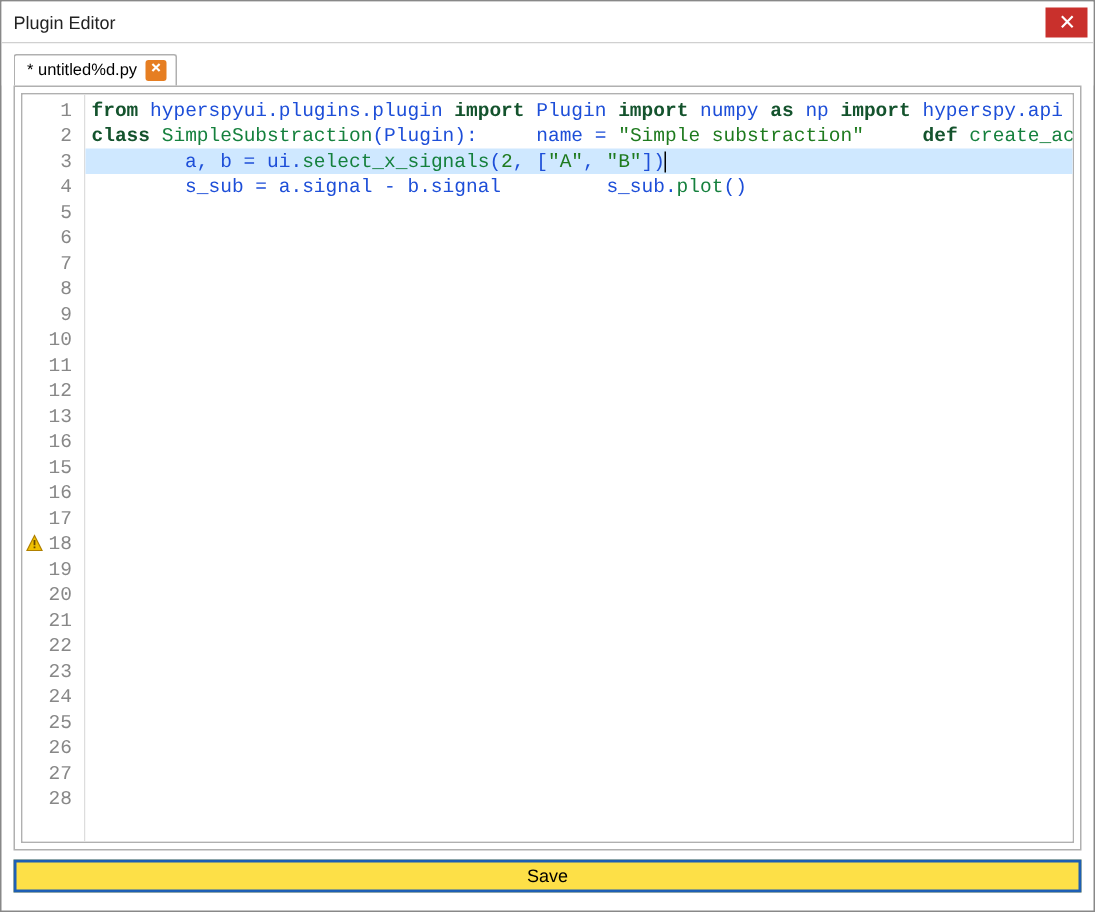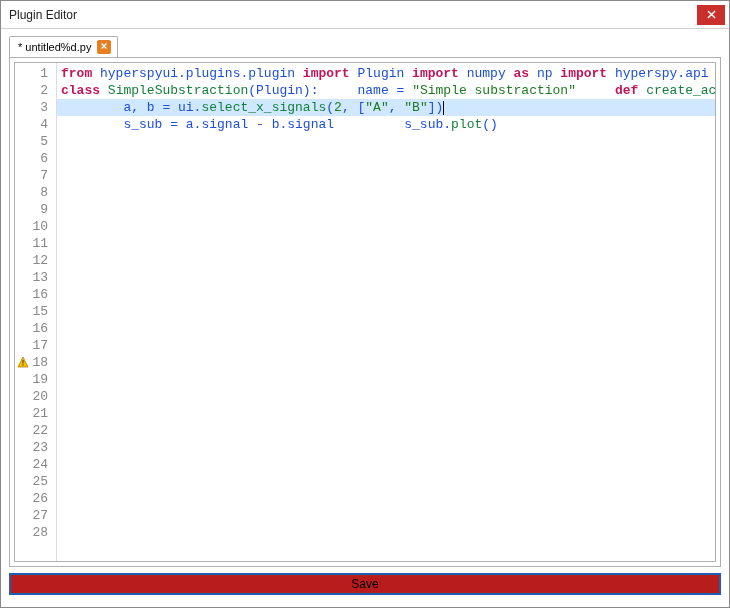--- a/index.html
+++ b/index.html
@@ -89,33 +89,33 @@
     position: relative;
     border-right: 2px solid #c03020;
   }
   .line { height: 17px; white-space: pre; }
   .hl { background: #cfe8ff; display: block; margin-left: -4px; padding-left: 4px; }
   .cursor-mark {
     display: inline-block; width: 0; height: 14px;
     border-left: 1px solid #000; vertical-align: middle;
   }
   
-  .kw { color: #be185d; font-weight: bold; }  
+  .kw { color: #14532d; font-weight: bold; }  
   .nm { color: #1d4ed8; }                        
   .fn { color: #15803d; }                     
   .st { color: #1e7a1e; }                     
   .nb { color: #1e7a1e; }
   .buttons {
     display: flex; gap: 6px;
     padding: 6px 8px;
   }
   .btn {
     flex: 1; height: 22px;
     border: 1px solid #9a9a9a;
-    background: #b91c1c;
+    background: #fde047;
     font-size: 12px;
     display: flex; align-items: center; justify-content: center;
     cursor: pointer;
   }
   .btn.primary { border: 2px solid #1e5fb4; }
 </style>
 </head>
 <body>
 
 <div class="titlebar">

